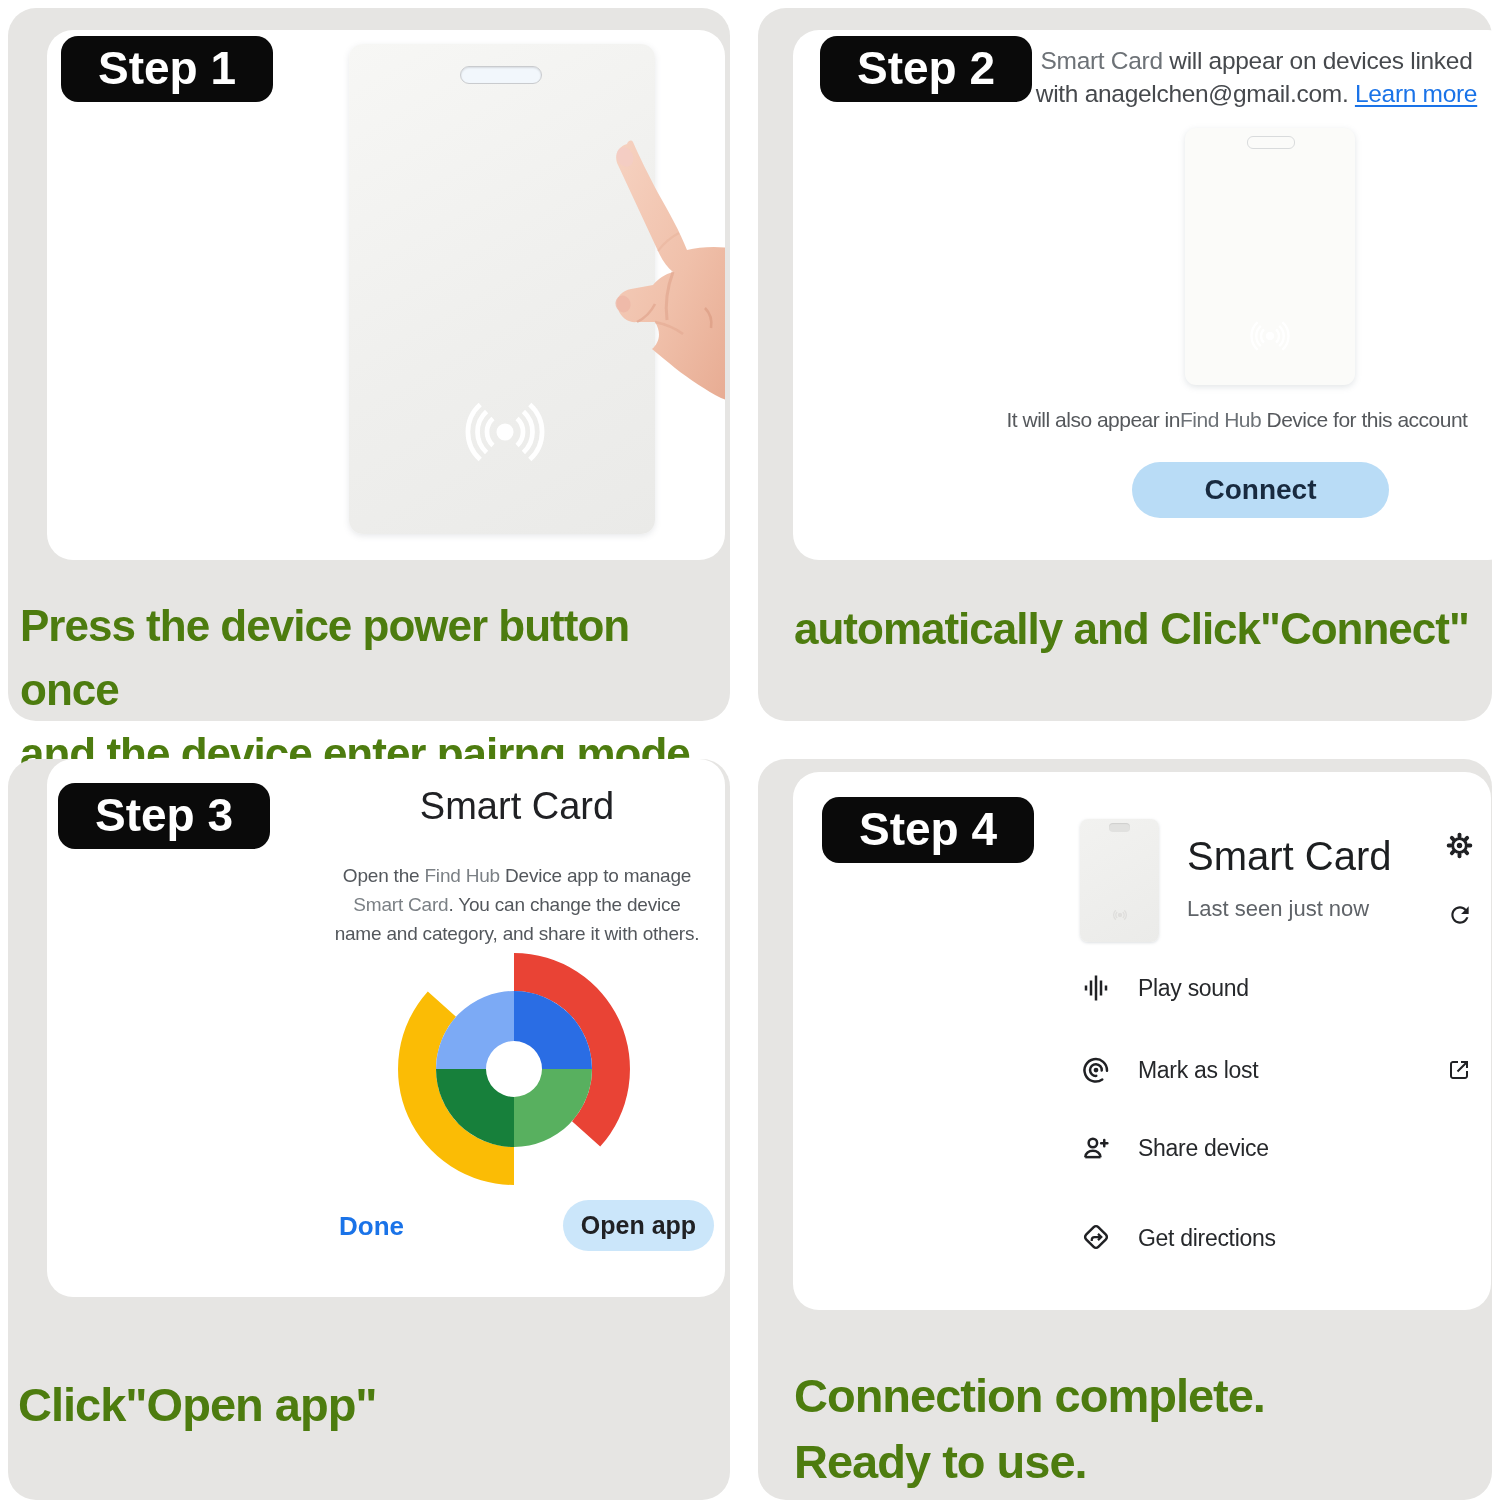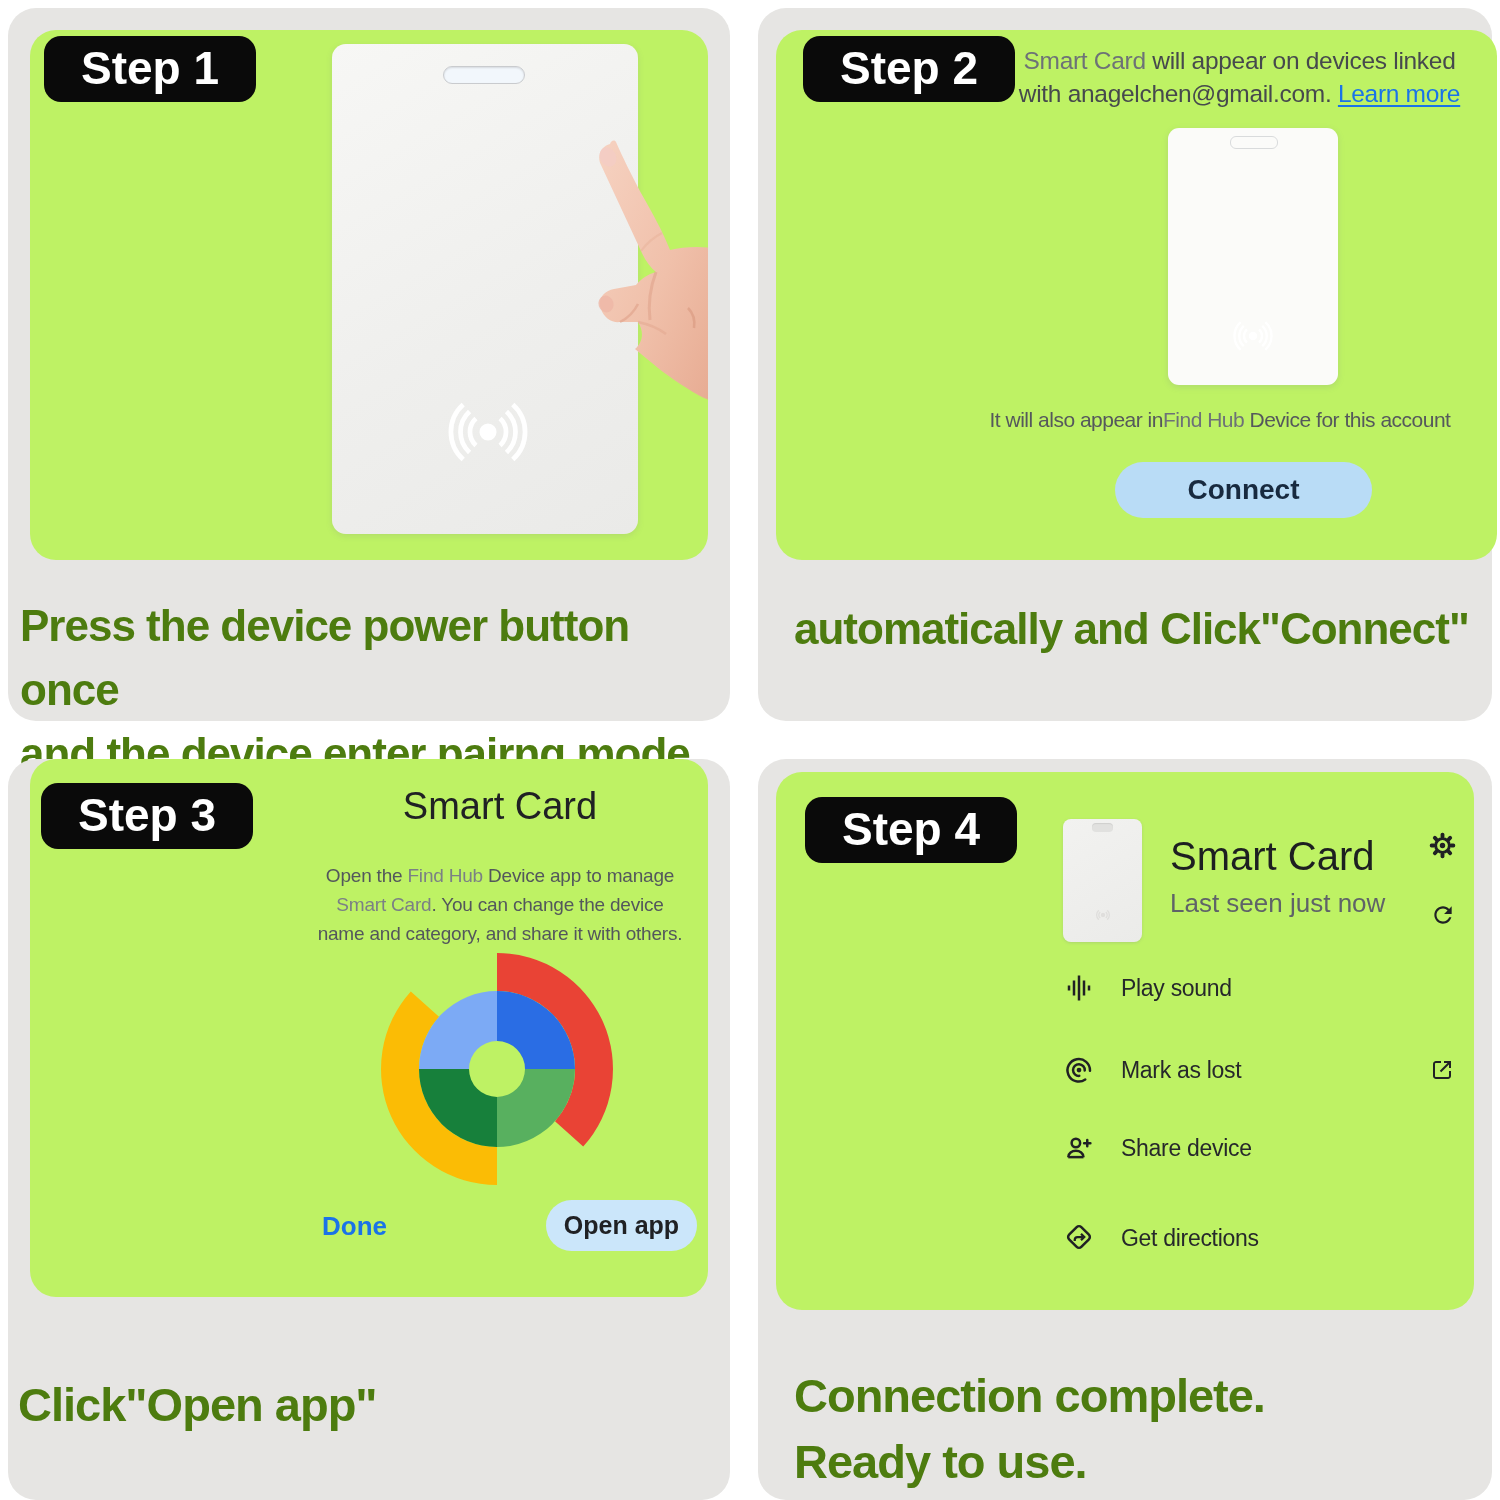--- a/index.html
+++ b/index.html
@@ -5,21 +5,21 @@
   html,body{margin:0;padding:0;background:#ffffff;}
   .canvas{position:relative;width:1500px;height:1500px;background:#ffffff;
           font-family:"Liberation Sans","DejaVu Sans",sans-serif;overflow:hidden;}
 
   .panel{position:absolute;background:#e6e5e3;border-radius:28px;}
   #p1{left:8px;top:8px;width:722px;height:713px;}
   #p2{left:758px;top:8px;width:734px;height:713px;}
   #p3{left:8px;top:759px;width:722px;height:741px;}
   #p4{left:758px;top:759px;width:734px;height:741px;}
 
-  .blue{position:absolute;background:#bef264;border-radius:26px;overflow:hidden;}
+  .blue{position:absolute;background:#ffffff;border-radius:26px;overflow:hidden;margin-left:17px;}
   #p1b{left:22px;top:22px;width:678px;height:530px;}
   #p2b{left:18px;top:22px;width:698px;height:530px;padding-left:23px;}
   #p3b{left:22px;top:0;width:678px;height:538px;}
   #p4b{left:18px;top:13px;width:698px;height:538px;}
 
   .badge{position:absolute;display:inline-block;background:#0a0a0a;color:#ffffff;
          font-size:46px;font-weight:700;letter-spacing:0;
          padding:0 37px;height:66px;line-height:65px;border-radius:17px;z-index:5;}
   #p1badge{left:14px;top:6px;}
   #p2badge{left:27px;top:6px;}
@@ -69,21 +69,21 @@
            background:#cbe6fa;color:#202124;font-size:25px;font-weight:700;
            display:flex;align-items:center;justify-content:center;cursor:pointer;}
 
   
   #p4card{position:absolute;left:287px;top:47px;width:79px;height:123px;border-radius:8px;
           background:linear-gradient(150deg,#f2f2f0,#ebebe9);box-shadow:0 1px 3px rgba(120,130,140,.25);}
   #p4slot{position:absolute;left:29px;top:4px;width:21px;height:9px;border-radius:4px;
           background:#e1e1df;box-shadow:inset 0 1px 1px rgba(0,0,0,.08);}
   #p4nfc{position:absolute;left:29px;top:87px;width:22px;height:18px;opacity:.9;}
   #p4title{position:absolute;left:394px;top:62px;font-size:40px;color:#1d1f21;}
-  #p4sub{position:absolute;left:394px;top:116px;font-size:26px;color:#5f6368;}
+  #p4sub{position:absolute;left:394px;top:124px;font-size:22px;color:#5f6368;}
   #gear{position:absolute;right:18px;top:60px;width:27px;height:27px;cursor:pointer;}
   #refresh{position:absolute;right:18px;top:130px;width:26px;height:26px;cursor:pointer;}
   .mrow{position:absolute;left:288px;right:12px;height:48px;display:flex;align-items:center;cursor:pointer;}
   #mrow0{top:192px;} #mrow1{top:274px;} #mrow2{top:352px;} #mrow3{top:432px;align-items:flex-end;}
   .micon{width:30px;height:30px;flex:none;}
   .mlabel{margin-left:27px;font-size:23px;color:#26282b;letter-spacing:-.3px;}
   #extlink{margin-left:auto;margin-right:8px;width:24px;height:24px;flex:none;cursor:pointer;}
 </style>
 </head>
 <body>

